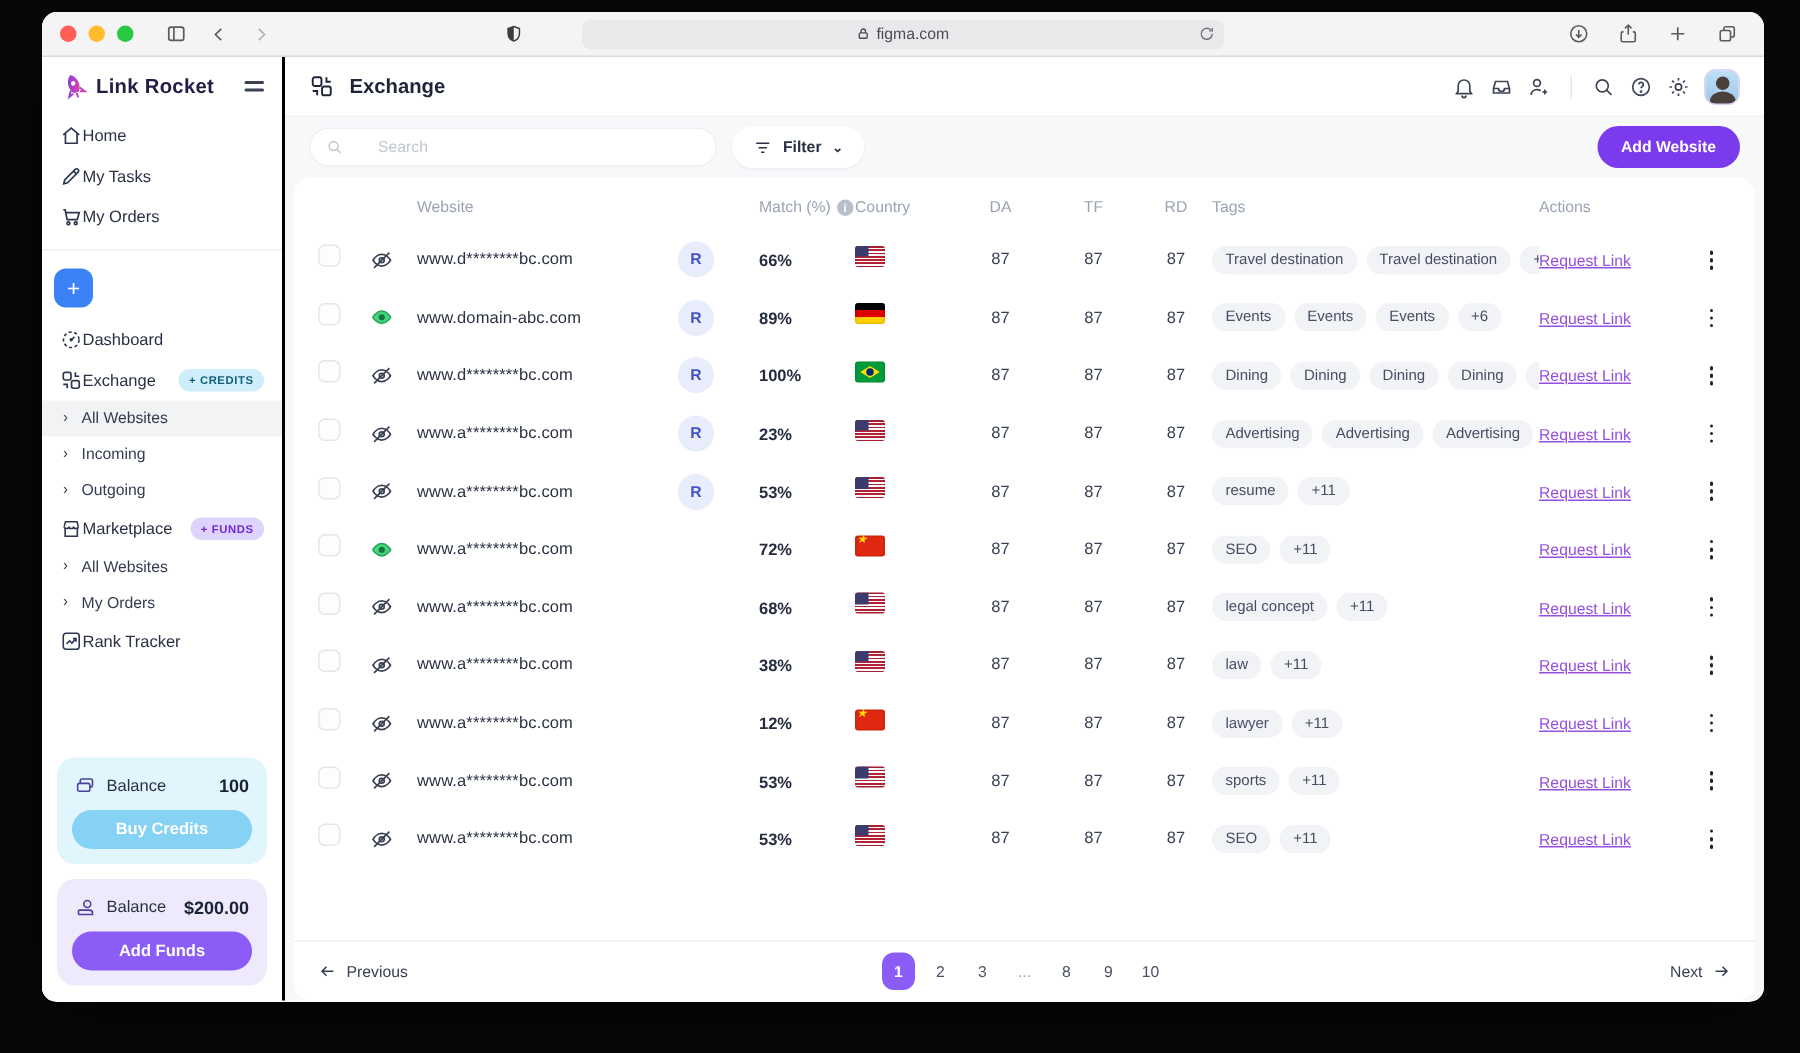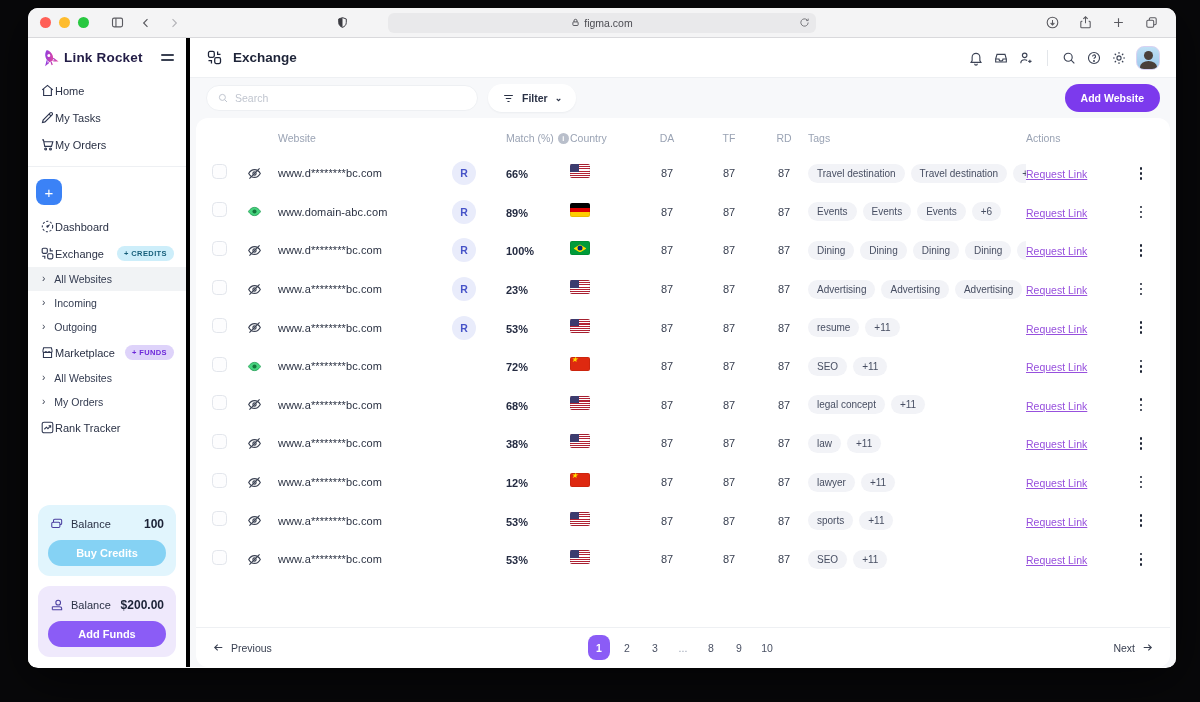--- a/index.html
+++ b/index.html
@@ -17,21 +17,21 @@
   .chrome-ic.dim { color:#b3b3b8; }
   .urlbar { position:absolute; left:50%; transform:translateX(-50%); width:428px; height:20px; background:#e9e9eb; border-radius:6px; display:flex; align-items:center; justify-content:center; gap:4px; color:#4c4c52; font-size:10.5px; }
   .urlbar .refresh { position:absolute; right:6px; color:#6e6e74; }
   .shield { position:absolute; left:308px; color:#3c3c42; }
   .chrome-right { position:absolute; right:10px; display:flex; align-items:center; gap:4px; }
 
   
   .app { display:flex; height:629px; background:#f7f8fa; }
 
   
-  .sidebar { width:162px; background:#fff; border-right:4px solid #000000; display:flex; flex-direction:column; padding-top:10px; flex-shrink:0; }
+  .sidebar { width:162px; background:#fff; border-right:2px solid #000000; display:flex; flex-direction:column; padding-top:10px; flex-shrink:0; }
   .logo-row { display:flex; align-items:center; padding:0 12px 10px 12px; }
   .logo-row .brand { font-size:13.5px; font-weight:bold; color:#221c46; margin-left:5px; letter-spacing:.2px; flex:1; }
   .burger { width:13px; display:flex; flex-direction:column; gap:3px; cursor:pointer; }
   .burger i { height:1.6px; background:#3a4152; border-radius:1px; display:block; }
   .nav-item { display:flex; align-items:center; padding:6px 12px; font-size:11px; color:#2a3145; cursor:pointer; }
   .nav-item svg { color:#2e3650; flex-shrink:0; }
   .side-divider { height:1px; background:#eef0f3; margin:8px 0; }
   .workspace-row { display:flex; align-items:center; gap:6px; margin:4px 8px 8px 8px; }
   .workspace-box { flex:1; border:1px solid #e4e7ec; border-radius:9px; height:30px; display:flex; align-items:center; gap:7px; padding:0 8px; font-size:10.5px; color:#2a3145; cursor:pointer; }
   .workspace-box .chev-up { margin-left:auto; color:#6b7280; font-size:9px; }
@@ -59,21 +59,21 @@
   .page-title { font-size:13.5px; font-weight:bold; color:#1e2438; }
   .header-icons { margin-left:auto; display:flex; align-items:center; gap:9px; }
   .hicon { color:#3d4456; cursor:pointer; display:flex; }
   .vdiv { width:1px; height:16px; background:#e3e6ea; margin:0 4px; }
   .avatar { width:24px; height:24px; border-radius:8px; background:linear-gradient(180deg,#bfe0f5,#9cc8ec); border:1px solid #d9d2f2; position:relative; overflow:hidden; cursor:pointer; }
   .avatar i.head { position:absolute; left:7px; top:4px; width:9px; height:9px; border-radius:50%; background:#4a3f3a; }
   .avatar i.body { position:absolute; left:3px; top:14px; width:17px; height:12px; border-radius:50% 50% 0 0; background:#4a3f3a; }
 
   .toolbar { height:36px; display:flex; align-items:center; padding:4px 16px 0 16px; gap:10px; }
   .searchbox { width:272px; height:26px; background:#fff; border:1px solid #eef0f3; border-radius:13px; display:flex; align-items:center; gap:6px; padding:0 10px; }
-  .searchbox input { border:none; outline:none; font-size:10.5px; color:#4a5164; width:100%; background:transparent; font-family:inherit; }
+  .searchbox input { border:none; outline:none; font-size:10.5px; color:#4a5164; width:100%; background:transparent; font-family:inherit;margin-left:17px; }
   .searchbox input::placeholder { color:#c0c5cf; }
   .searchbox svg { color:#c0c5cf; flex-shrink:0; }
   .filter-btn { height:28px; background:#fff; border-radius:15px; display:flex; align-items:center; gap:7px; padding:0 14px; font-size:10.5px; color:#2a3145; cursor:pointer; box-shadow:0 1px 2px rgba(20,30,60,.05);font-weight:bold; }
   .filter-btn .fchev { color:#2a3145; font-size:9px; }
   .add-website { margin-left:auto; height:28px; background:#7c3aed; border-radius:14px; color:#fff; font-size:10.5px; font-weight:bold; display:flex; align-items:center; padding:0 16px; cursor:pointer; }
 
   
   .card { margin:4px 6px 0 6px; background:#fff; border-radius:12px; flex:1; display:flex; flex-direction:column; overflow:hidden; }
   .grid { display:grid; grid-template-columns:34px 32px 174px 54px 64px 66px 62px 62px 48px 1fr 96px 38px; align-items:center; padding:0 10px 0 16px; }
   .thead { height:32px; margin-top:4px; }

